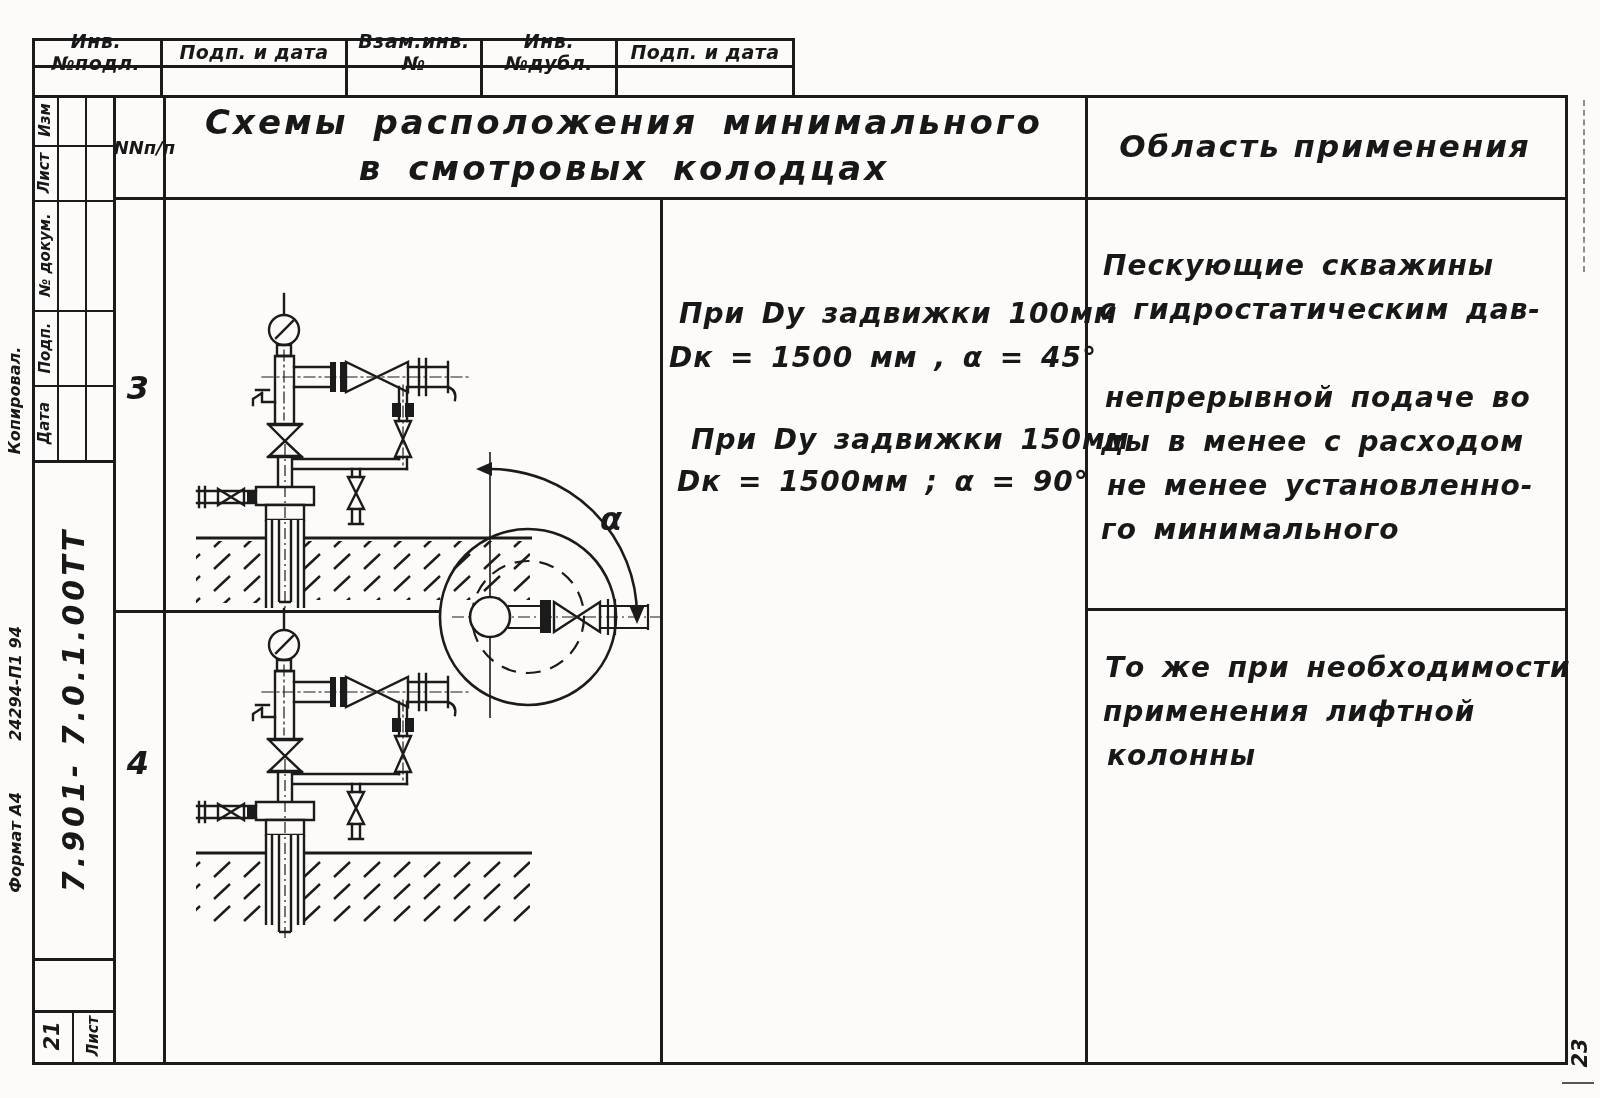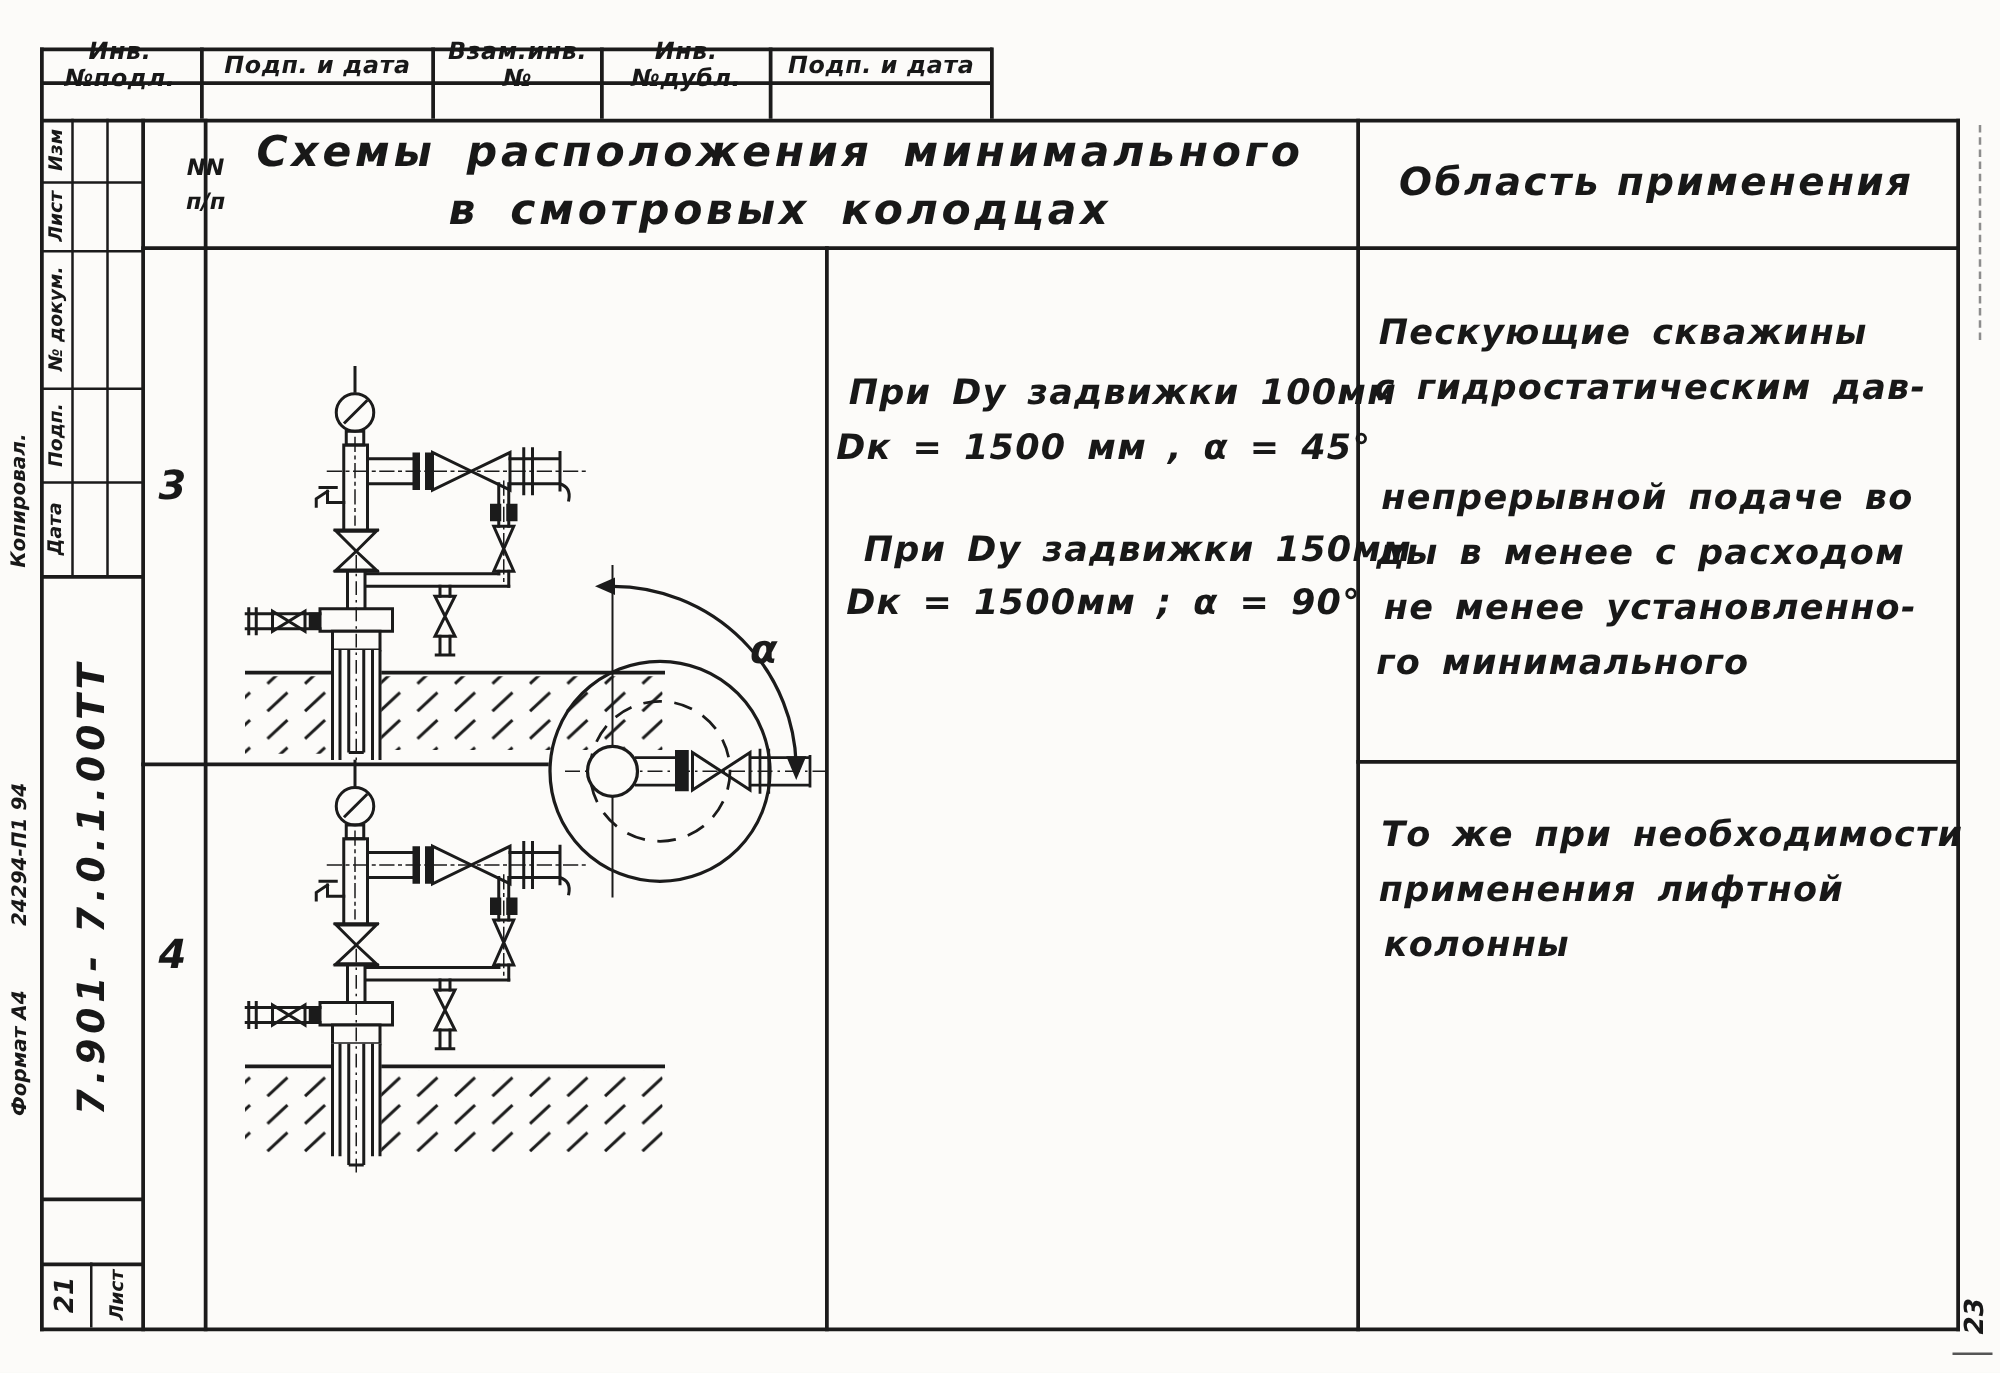--- a/index.html
+++ b/index.html
@@ -220,21 +220,21 @@
   <div class="cellc" style="left:-2px;top:598px;width:34px;height:170px;">
     <span class="rot margin-txt">24294-П1 94</span>
   </div>
   <div class="cellc" style="left:-2px;top:775px;width:34px;height:135px;">
     <span class="rot margin-txt">Формат А4</span>
   </div>
   <div class="cellc" style="left:1562px;top:1028px;width:36px;height:50px;">
     <span class="rot pageno">23</span>
   </div>
 
-  <div class="cellc nn" style="left:132px;top:100px;width:65px;height:95px;flex-direction:column;">
+  <div class="cellc nn" style="left:112px;top:100px;width:65px;height:95px;flex-direction:row;">
     <span>NN</span>
     <span>п/п</span>
   </div>
   <div class="cellc hdr-title" style="left:163px;top:98px;width:922px;height:96px;flex-direction:column;">
     <span>Схемы расположения минимального</span>
     <span>в смотровых колодцах</span>
   </div>
   <div class="cellc hdr-app" style="left:1085px;top:98px;width:480px;height:96px;">
     <span>Область применения</span>
   </div>

